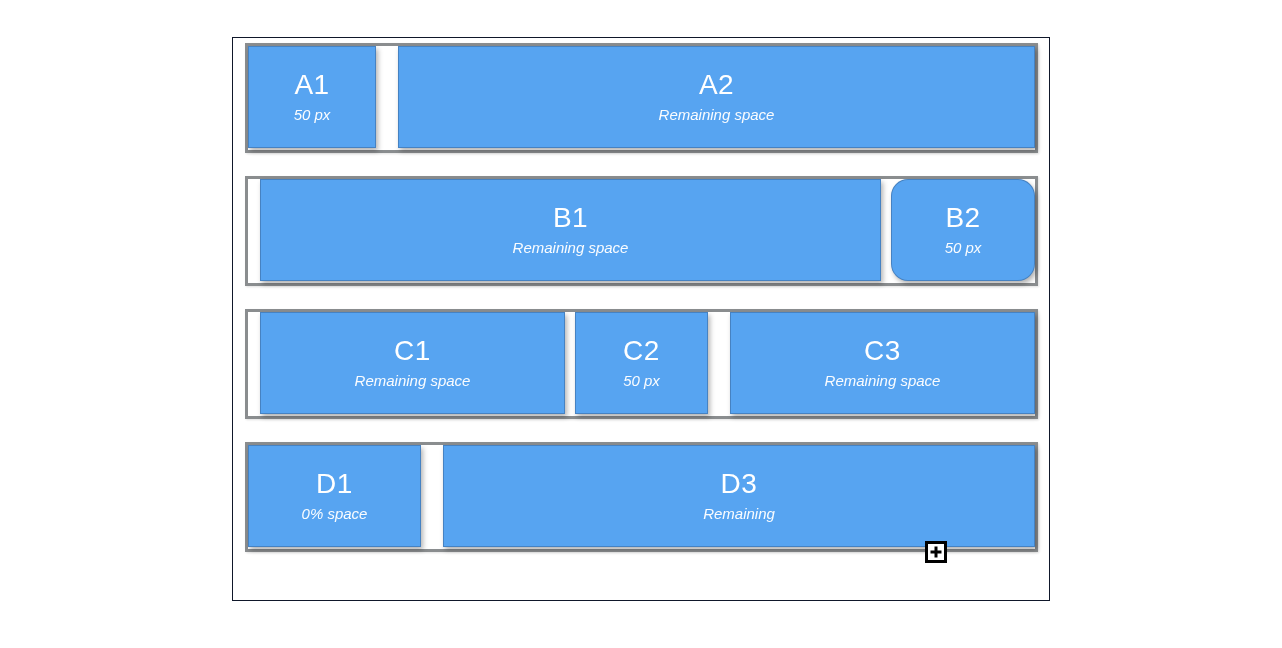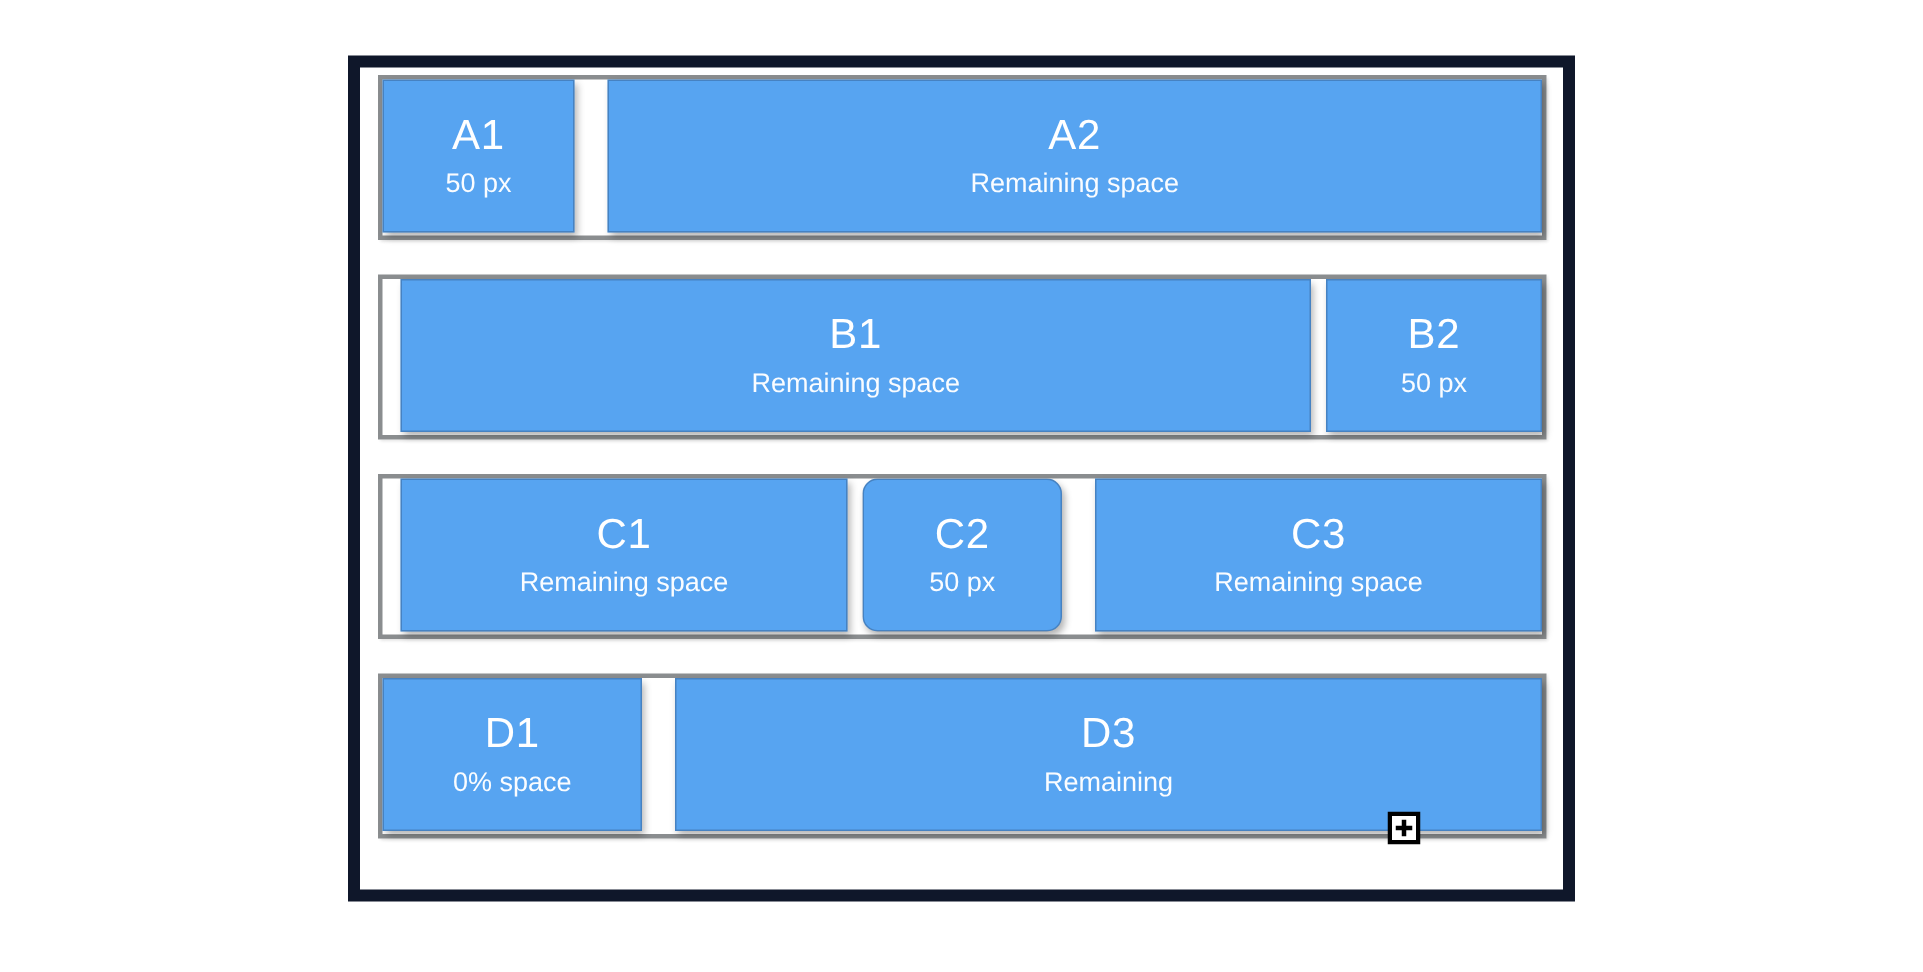--- a/index.html
+++ b/index.html
@@ -12,21 +12,21 @@
     background: #ffffff;
     position: relative;
     overflow: hidden;
     font-family: "Liberation Sans", "DejaVu Sans", sans-serif;
   }
   .canvas {
     box-sizing: border-box;
     width: 818px;
     height: 564px;
     margin: 37px auto 0;
-    border: 8px solid #0f172a;
+    border: 1px solid #0f172a;
     padding: 5px 11px 0 12px;
     display: flex;
     flex-direction: column;
     gap: 23px;
     background: #ffffff;
   }
   .row {
     box-sizing: border-box;
     flex: 0 0 110px;
     height: 110px;
@@ -50,30 +50,31 @@
     text-align: center;
     overflow: hidden;
   }
   .pane .title {
     font-size: 28px;
     line-height: 1.15;
     letter-spacing: 0.5px;
     font-weight: 400;
   }
   .pane .subtitle {
-    font-size: 18px;
+    font-size: 15px;
     line-height: 1.25;
     margin-top: 5px;
     font-weight: 400;
     color: rgba(255,255,255,0.97);
+    font-style: italic;
   }
   .grow  { flex: 1 1 0; margin-left: 12px; }
   .f128  { flex: 0 0 128px; }
-  .f144  { flex: 0 0 144px; }
-  .f133  { flex: 0 0 133px; border-radius: 10px; }
+  .f144  { flex: 0 0 144px; border-radius: 17px; }
+  .f133  { flex: 0 0 133px; }
   .f173  { flex: 0 0 173px; }
   .f390  { flex: 0 0 390px; }
   .cursor {
     position: absolute;
     left: 925px;
     top: 541px;
     width: 22px;
     height: 22px;
   }
 </style>

